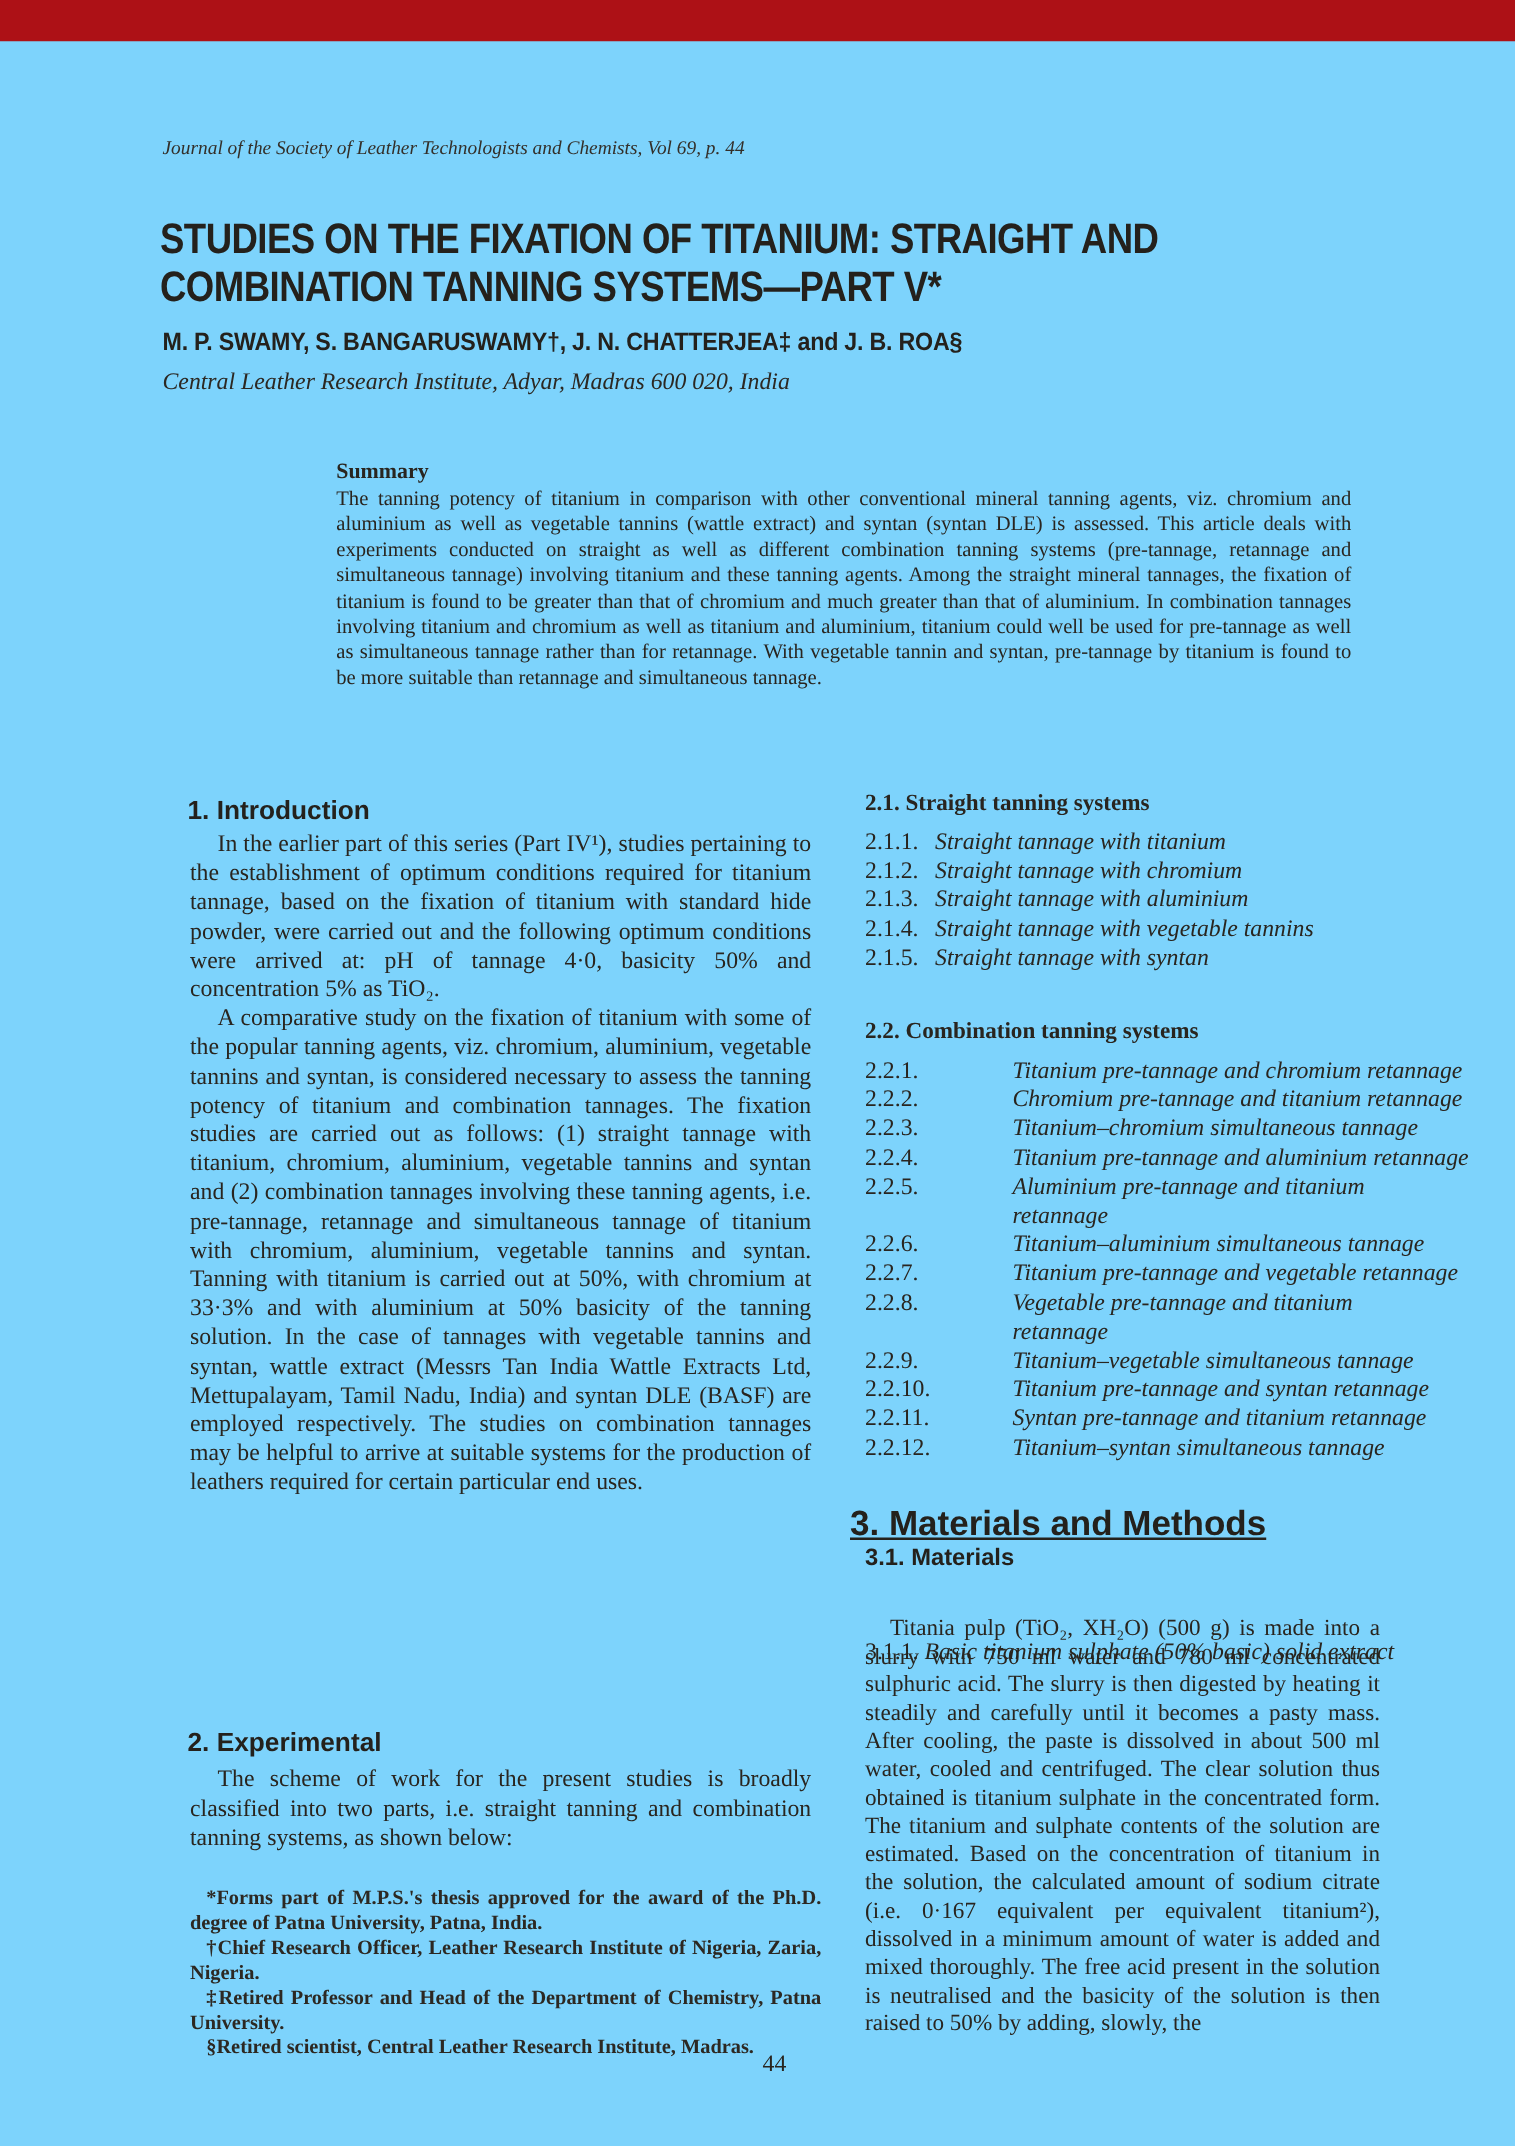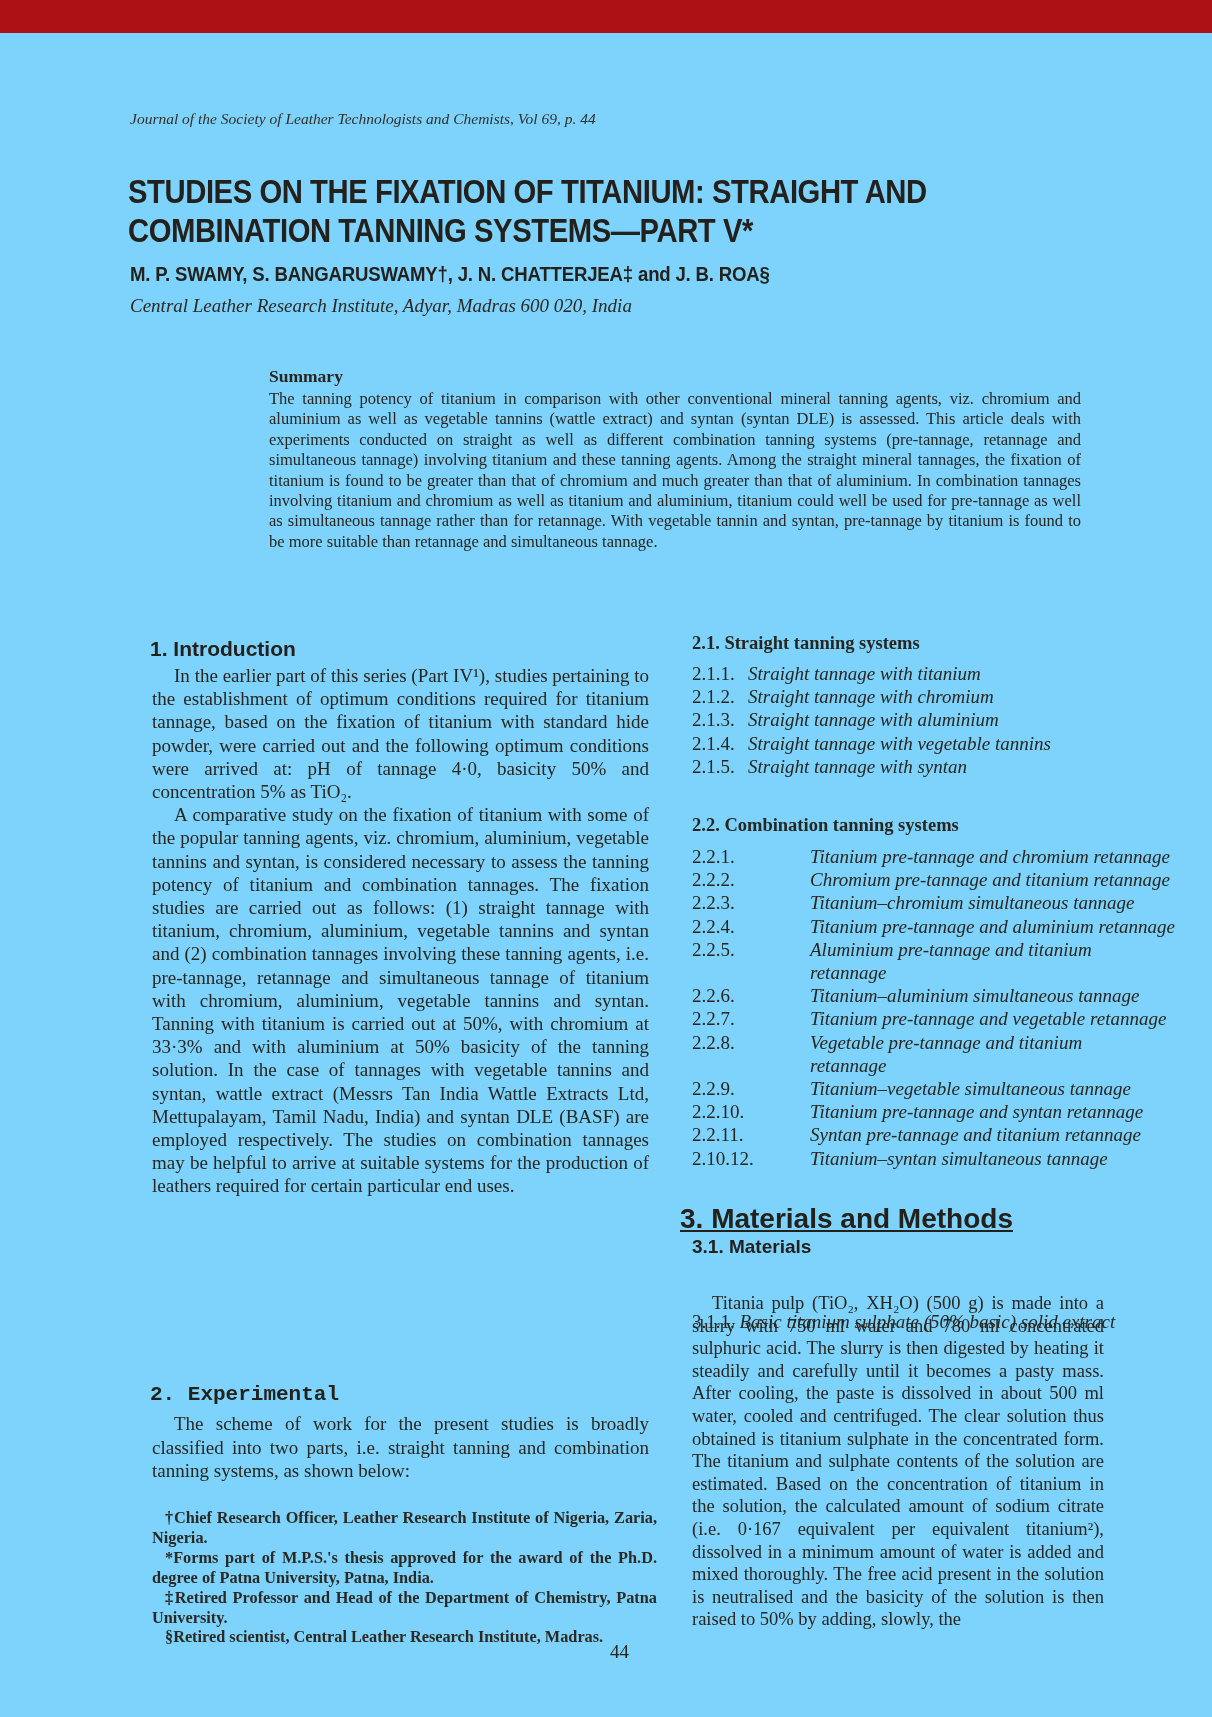--- a/index.html
+++ b/index.html
@@ -26,21 +26,21 @@
     position:absolute;left:130px;top:295px;font-style:italic;font-size:19px;
     color:#2c2822;white-space:nowrap;
   }
   .summary{position:absolute;left:232px;top:366px;width:812px;margin-left:37px;}
   .summary .shead{font-weight:bold;font-size:17.5px;margin:0;}
   .summary .stext{margin:2px 0 0;font-size:16.5px;line-height:20.4px;text-align:justify;}
 
   .h-intro{position:absolute;left:150px;top:637px;font-size:21px;}
   .intro-text{position:absolute;left:152px;top:664px;width:497px;font-size:19px;line-height:23.2px;text-align:justify;}
   .intro-text p{margin:0;text-indent:22px;}
-  .h-exp{position:absolute;left:150px;top:1383px;font-size:21px;font-family:Liberation Mono, monospace;}
+  .h-exp{position:absolute;left:150px;top:1383px;font-size:21px;}
   .exp-text{position:absolute;left:152px;top:1412px;width:497px;font-size:19px;line-height:23.5px;text-align:justify;}
   .exp-text p{margin:0;text-indent:22px;}
   .footnotes{
     position:absolute;left:152px;top:1508px;width:505px;font-size:16.3px;
     line-height:19.9px;font-weight:bold;text-align:justify;color:#2c2822;
   }
   .footnotes p{margin:0;text-indent:13px;}
 
   .h-straight{position:absolute;left:692px;top:633px;font-size:18.5px;font-weight:bold;white-space:nowrap;}
   .straight-list{position:absolute;left:692px;top:662px;font-size:19px;line-height:23.2px;}
@@ -89,22 +89,22 @@
     <p>In the earlier part of this series (Part IV¹), studies pertaining to the establishment of optimum conditions required for titanium tannage, based on the fixation of titanium with standard hide powder, were carried out and the following optimum conditions were arrived at: pH of tannage 4·0, basicity 50% and concentration 5% as TiO₂.</p>
     <p>A comparative study on the fixation of titanium with some of the popular tanning agents, viz. chromium, aluminium, vegetable tannins and syntan, is considered necessary to assess the tanning potency of titanium and combination tannages. The fixation studies are carried out as follows: (1) straight tannage with titanium, chromium, aluminium, vegetable tannins and syntan and (2) combination tannages involving these tanning agents, i.e. pre-tannage, retannage and simultaneous tannage of titanium with chromium, aluminium, vegetable tannins and syntan. Tanning with titanium is carried out at 50%, with chromium at 33·3% and with aluminium at 50% basicity of the tanning solution. In the case of tannages with vegetable tannins and syntan, wattle extract (Messrs Tan India Wattle Extracts Ltd, Mettupalayam, Tamil Nadu, India) and syntan DLE (BASF) are employed respectively. The studies on combination tannages may be helpful to arrive at suitable systems for the production of leathers required for certain particular end uses.</p>
   </div>
 
   <div class="h-exp hsans">2. Experimental</div>
   <div class="exp-text">
     <p>The scheme of work for the present studies is broadly classified into two parts, i.e. straight tanning and combination tanning systems, as shown below:</p>
   </div>
 
   <div class="footnotes">
+    <p>*Forms part of M.P.S.'s thesis approved for the award of the Ph.D. degree of Patna University, Patna, India.</p>
     <p>†Chief Research Officer, Leather Research Institute of Nigeria, Zaria, Nigeria.</p>
-    <p>*Forms part of M.P.S.'s thesis approved for the award of the Ph.D. degree of Patna University, Patna, India.</p>
     <p>‡Retired Professor and Head of the Department of Chemistry, Patna University.</p>
     <p>§Retired scientist, Central Leather Research Institute, Madras.</p>
   </div>
 
   <div class="h-straight">2.1. Straight tanning systems</div>
   <div class="straight-list">
     <div class="sitem"><span class="num">2.1.1.</span><span class="itx">Straight tannage with titanium</span></div>
     <div class="sitem"><span class="num">2.1.2.</span><span class="itx">Straight tannage with chromium</span></div>
     <div class="sitem"><span class="num">2.1.3.</span><span class="itx">Straight tannage with aluminium</span></div>
     <div class="sitem"><span class="num">2.1.4.</span><span class="itx">Straight tannage with vegetable tannins</span></div>
@@ -157,21 +157,21 @@
       </div>
     <div class="citem">
         <span class="num">2.2.10.</span>
         <span class="ctx"><span class="cline">Titanium pre-tannage and syntan retannage</span></span>
       </div>
     <div class="citem">
         <span class="num">2.2.11.</span>
         <span class="ctx"><span class="cline">Syntan pre-tannage and titanium retannage</span></span>
       </div>
     <div class="citem">
-        <span class="num">2.10.12.</span>
+        <span class="num">2.2.12.</span>
         <span class="ctx"><span class="cline">Titanium–syntan simultaneous tannage</span></span>
       </div>
   </div>
 
   <div class="h-mm hsans">3. Materials and Methods</div>
   <div class="h-mat hsans">3.1. Materials</div>
   <div class="mat-sub">
     <span class="num">3.1.1.</span><span> </span><span class="itx">Basic titanium sulphate (50% basic) solid extract</span>
   </div>
   <div class="mat-text">Titania pulp (TiO₂, XH₂O) (500 g) is made into a slurry with 750 ml water and 780 ml concentrated sulphuric acid. The slurry is then digested by heating it steadily and carefully until it becomes a pasty mass. After cooling, the paste is dissolved in about 500 ml water, cooled and centrifuged. The clear solution thus obtained is titanium sulphate in the concentrated form. The titanium and sulphate contents of the solution are estimated. Based on the concentration of titanium in the solution, the calculated amount of sodium citrate (i.e. 0·167 equivalent per equivalent titanium²), dissolved in a minimum amount of water is added and mixed thoroughly. The free acid present in the solution is neutralised and the basicity of the solution is then raised to 50% by adding, slowly, the</div>

